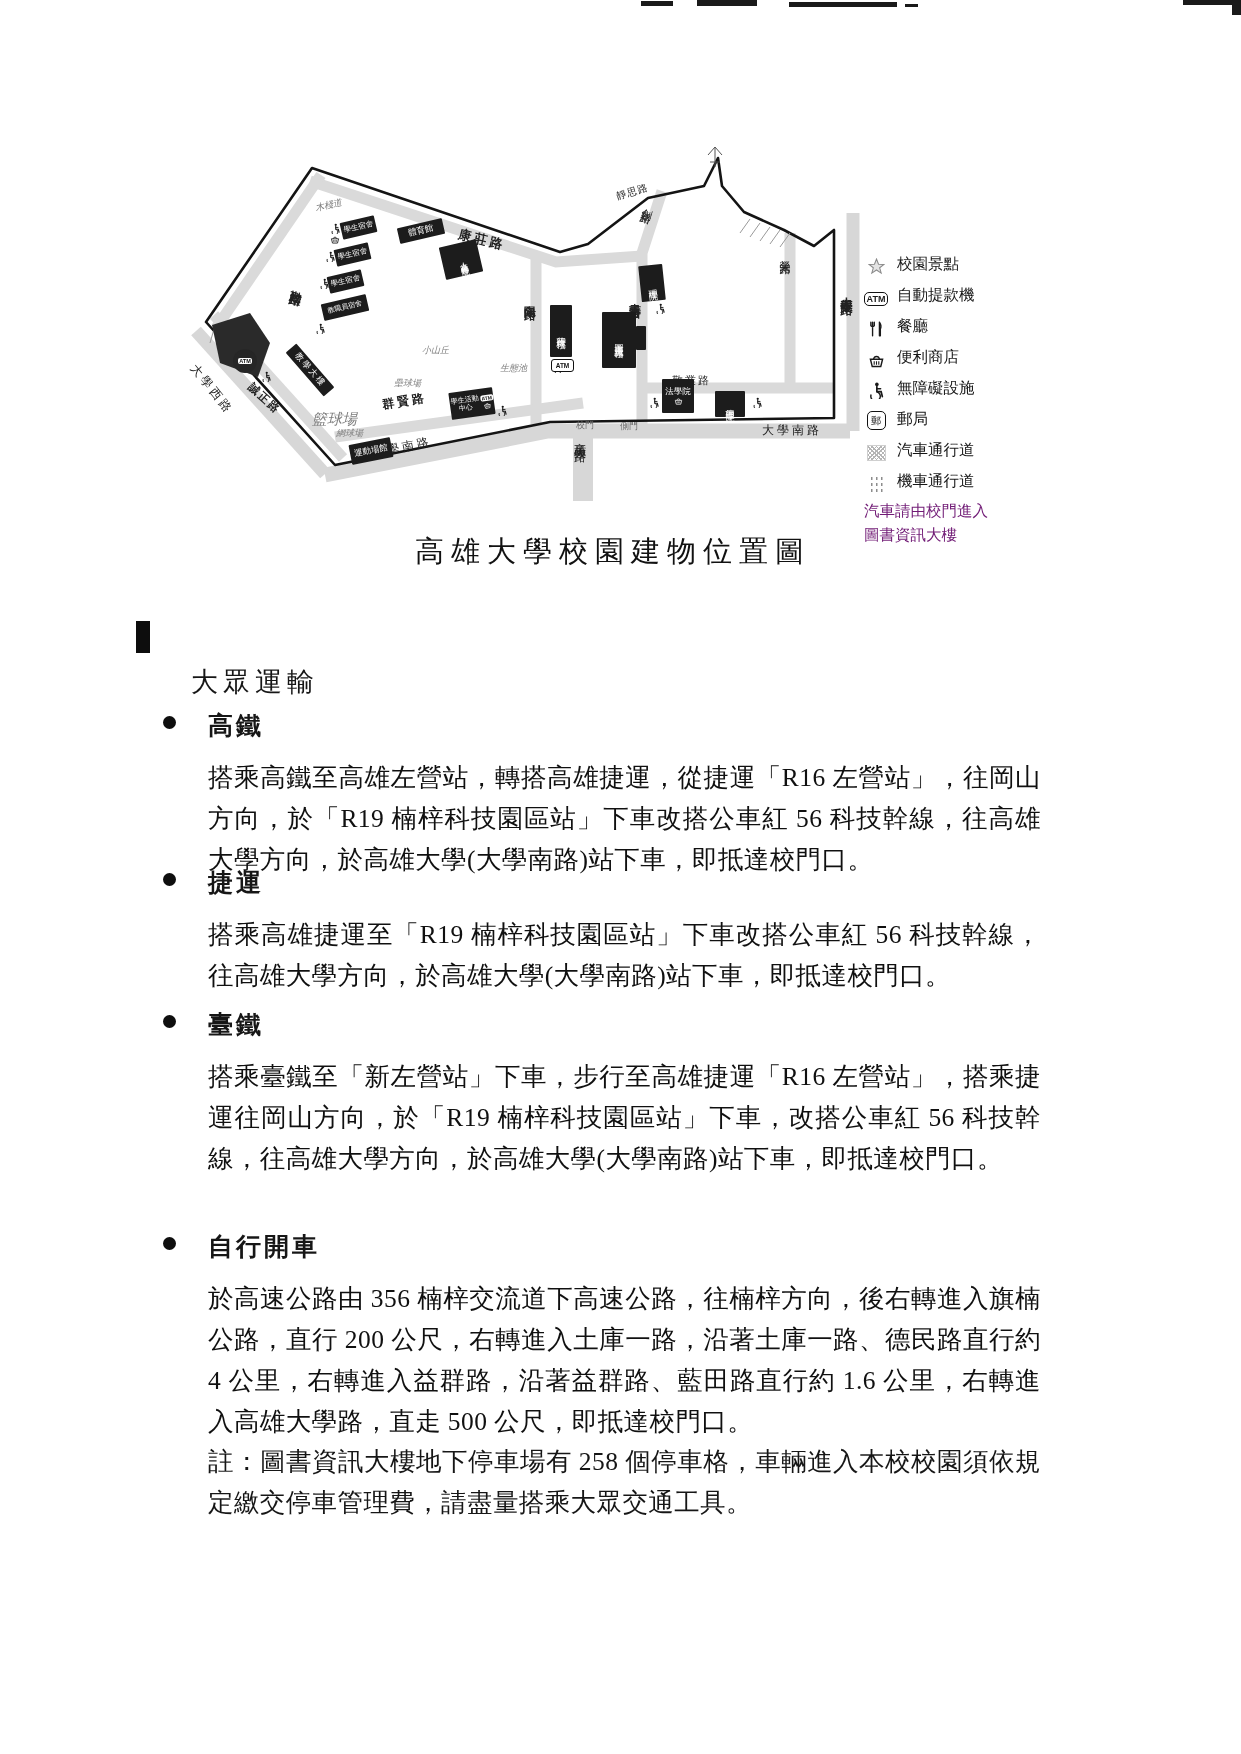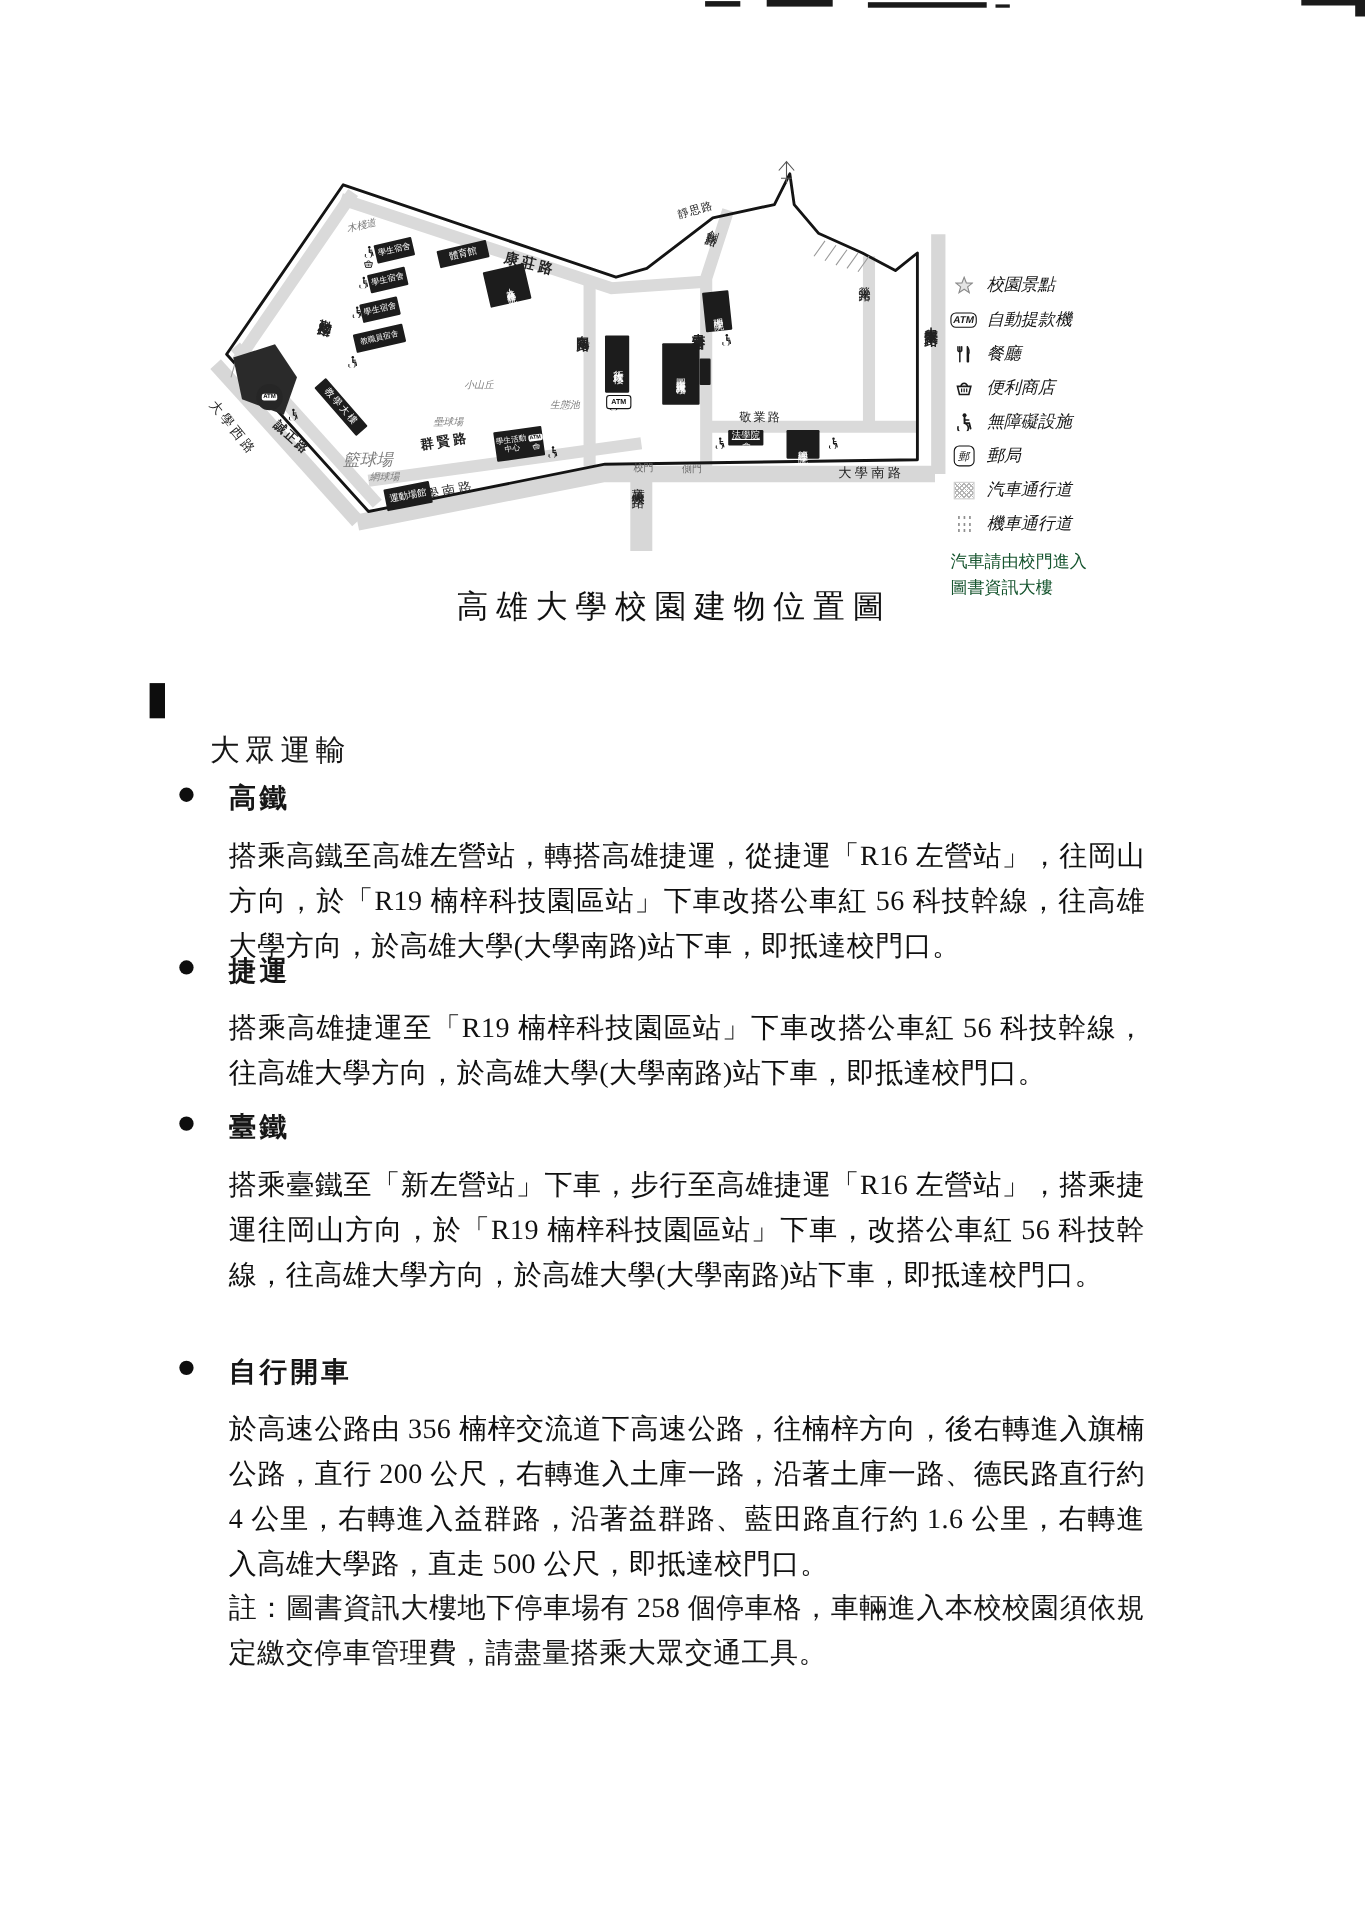--- a/index.html
+++ b/index.html
@@ -20,35 +20,35 @@
         font-family:"Liberation Sans","DejaVu Sans",sans-serif;font-weight:bold;font-size:6.5px;
         display:flex;align-items:center;justify-content:center;color:#111;}
   .atm-circle{position:absolute;background:#262626;border-radius:50%;display:flex;align-items:center;justify-content:center;}
   .atm-circle .badge-inner{background:#fff;border-radius:2px;font-family:"Liberation Sans","DejaVu Sans",sans-serif;
         font-weight:bold;font-size:5.5px;padding:0 1px;color:#111;}
   .mini-badges{display:flex;flex-direction:column;gap:1px;align-items:center;margin-top:1px;}
   .mini-atm{background:#fff;color:#111;border-radius:2px;font-family:"Liberation Sans","DejaVu Sans",sans-serif;
         font-weight:bold;font-size:5px;padding:0 1.5px;line-height:1.3;}
   
   .legend{position:absolute;left:864px;top:244px;width:200px;font-size:15.5px;}
-  .lg-row{display:flex;align-items:center;height:31px;gap:9px;font-style:italic;}
+  .lg-row{display:flex;align-items:flex-end;height:31px;gap:9px;}
   .lg-ic{width:24px;display:flex;align-items:center;justify-content:center;flex:0 0 24px;color:#1a1a1a;}
   .lg-atm{border:1.4px solid #111;border-radius:5px;font-family:"Liberation Sans","DejaVu Sans",sans-serif;
         font-weight:bold;font-size:9px;padding:1px 2px;letter-spacing:0;}
   .lg-post{width:17px;height:17px;border:1.4px solid #111;border-radius:5px;display:flex;align-items:center;
         justify-content:center;font-size:10px;}
   .sw-car{width:17px;height:14px;background-image:repeating-linear-gradient(45deg,#b5b5b5 0 1px,transparent 1px 3px),
         repeating-linear-gradient(-45deg,#b5b5b5 0 1px,transparent 1px 3px);border:0.5px solid #cfcfcf;}
   .sw-scooter{width:17px;height:15px;background-image:
         repeating-linear-gradient(180deg,#8d8d8d 0 3px,transparent 3px 6px),
         repeating-linear-gradient(180deg,#8d8d8d 0 3px,transparent 3px 6px),
         repeating-linear-gradient(180deg,#8d8d8d 0 3px,transparent 3px 6px);
         background-size:1.5px 100%,1.5px 100%,1.5px 100%;
         background-position:3px 0,8px 0,13px 0;background-repeat:no-repeat;}
-  .lg-notes{margin-top:7px;line-height:24px;font-size:15.5px;color:#14532d;}
+  .lg-notes{margin-top:7px;line-height:24px;font-size:15.5px;color:#701a75;}
   
   .caption{position:absolute;left:300px;top:532px;width:626px;text-align:center;
         font-size:29px;letter-spacing:7px;color:#111;}
   .sec-bar{position:absolute;left:136px;top:621px;width:14px;height:32px;background:#0d0d0d;}
   .sec-title{position:absolute;left:191px;top:624px;font-size:27px;letter-spacing:5px;margin-top:40px;}
   .t-item{position:absolute;left:163px;width:880px;}
   .t-bullet{position:absolute;left:0;top:7px;width:13px;height:13px;border-radius:50%;background:#0e0e0e;}
   .t-head{margin-left:45px;font-size:25px;font-weight:bold;letter-spacing:3px;}
   .t-body{margin-left:45px;margin-top:15px;width:833px;font-size:25.5px;line-height:41px;
         text-align:justify;letter-spacing:0.4px;color:#101010;}
@@ -181,21 +181,21 @@
     <div class="bldg vert" style="left:490px;top:130px;width:24px;height:36px;font-size:9px;transform:rotate(-6deg);">
         <span>理學院</span>
       </div>
     <div class="bldg vert" style="left:400px;top:170px;width:22px;height:52px;font-size:9.5px;">
         <span>行政大樓</span>
       </div>
     <div class="bldg vert" style="left:452px;top:177px;width:34px;height:56px;font-size:9px;">
         <span>圖書資訊大樓</span>
       </div>
     <div class="bldg" style="left:486px;top:191px;width:10px;height:24px;"></div>
-    <div class="bldg" style="left:512px;top:256px;width:32px;height:14px;font-size:8.5px;flex-direction:column;text-decoration:underline;">
+    <div class="bldg" style="left:512px;top:244px;width:32px;height:34px;font-size:8.5px;flex-direction:column;">
       <span>法學院</span>
       <svg width="9" height="8" color="#fff">
           <use href="#ic-basket" width="9" height="8"></use>
         </svg>
     </div>
     <div class="bldg vert" style="left:565px;top:256px;width:30px;height:26px;font-size:9px;">
         <span>管理學院</span>
       </div>
     <div class="bldg" style="left:300px;top:255px;width:44px;height:27px;font-size:7px;transform:rotate(-8deg);">
       <span>學生活動中心</span>

